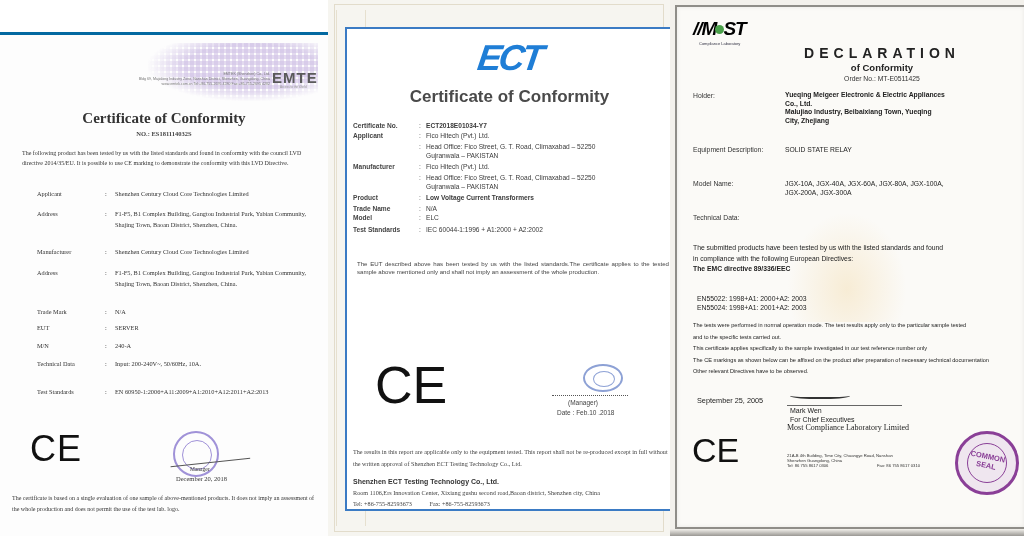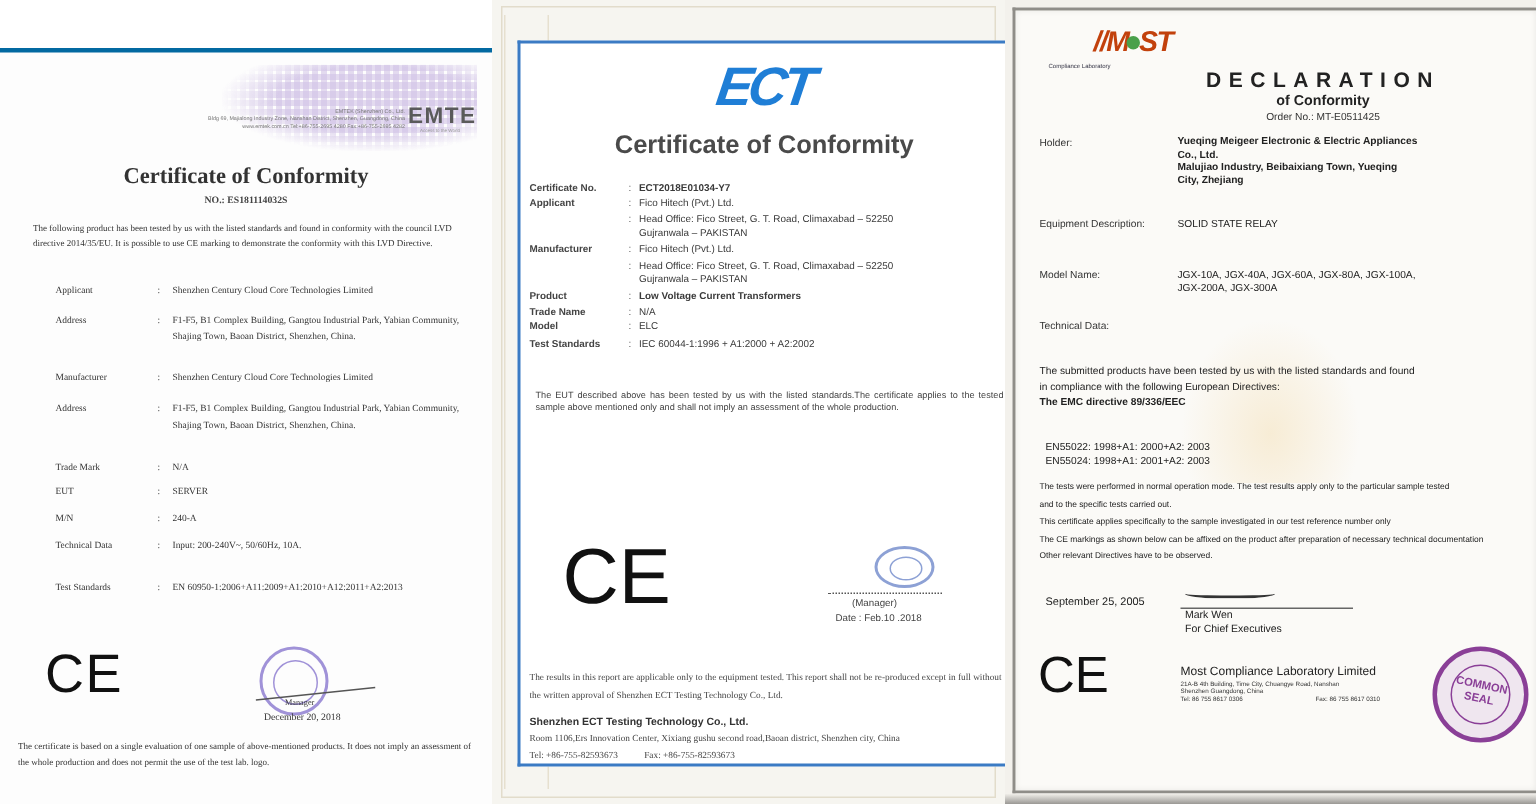--- a/index.html
+++ b/index.html
@@ -70,42 +70,42 @@
   #p2 .company { position: absolute; left: 6px; top: 449px; font-family: "Liberation Sans", sans-serif; font-size: 7px; font-weight: bold; color: #333; }
   #p2 .addr { position: absolute; left: 6px; top: 460px; font-size: 6.2px; color: #444; }
   #p2 .tel { position: absolute; left: 6px; top: 471px; font-size: 6.2px; color: #444; }
   #p2 .tel span { margin-right: 16px; }
 
   
   #p3 { left: 670px; width: 354px; background: #f3f1ec; }
   #p3 .frame { position: absolute; left: 5px; top: 5px; width: 349px; height: 524px; background: #fbfaf7;
     border: 2px solid #8f8d88; border-right: none; box-shadow: inset 0 0 4px rgba(0,0,0,.08); }
   #p3 .logo { position: absolute; left: 16px; top: 11px; font-family: "Liberation Sans", sans-serif; font-size: 19px;
-    font-weight: bold; font-style: italic; color: #c2410c; letter-spacing: -1px; margin-left: 36px; }
+    font-weight: bold; font-style: italic; color: #000000; letter-spacing: -1px; }
   #p3 .logo .dot { display: inline-block; width: 9px; height: 9px; border-radius: 50%; background: #4aa04a; margin: 0 -1px; vertical-align: 1px; }
   #p3 .logo-sub { position: absolute; left: 22px; top: 34px; font-family: "Liberation Sans", sans-serif; font-size: 4px; color: #334; }
   #p3 .title { position: absolute; left: 60px; width: 290px; top: 38px; text-align: center; font-family: "Liberation Sans", sans-serif;
     font-size: 14px; font-weight: bold; letter-spacing: 5px; color: #222; }
   #p3 .subtitle { position: absolute; left: 60px; width: 290px; top: 55px; text-align: center; font-family: "Liberation Sans", sans-serif;
     font-size: 9.5px; font-weight: bold; color: #222; }
   #p3 .order { position: absolute; left: 60px; width: 290px; top: 68px; text-align: center; font-family: "Liberation Sans", sans-serif;
     font-size: 6.8px; color: #333; }
   #p3 .lbl { position: absolute; left: 16px; font-family: "Liberation Sans", sans-serif; font-size: 6.8px; color: #333; }
   #p3 .val { position: absolute; left: 108px; font-family: "Liberation Sans", sans-serif; font-size: 6.8px; line-height: 8.6px; color: #222; }
   #p3 .val.bold { font-weight: bold; }
   #p3 .watermark { position: absolute; left: 110px; top: 205px; width: 120px; height: 110px; border-radius: 50% 50% 0 0;
     background: radial-gradient(ellipse at 50% 70%, rgba(240,210,150,.35), transparent 70%); }
   #p3 .para { position: absolute; left: 16px; font-family: "Liberation Sans", sans-serif; color: #222; }
   #p3 .sm { font-size: 5.6px; line-height: 11.6px; white-space: nowrap; }
   #p3 .date { position: absolute; left: 20px; top: 389px; font-family: "Liberation Sans", sans-serif; font-size: 7.3px; color: #222; }
   #p3 .sig { position: absolute; left: 113px; top: 384px; width: 60px; height: 8px; border-bottom: 2px solid #333; border-radius: 0 0 40% 40%; }
   #p3 .sigline { position: absolute; left: 110px; top: 398px; width: 115px; border-top: 1px solid #666; }
   #p3 .signer { position: absolute; left: 113px; top: 399px; font-family: "Liberation Sans", sans-serif; font-size: 7px; line-height: 9px; color: #222; }
   #p3 .ce { position: absolute; left: 15px; top: 424px; font-family: "Liberation Sans", sans-serif; font-size: 34px; color: #111; }
-  #p3 .lab-name { position: absolute; left: 110px; top: 436px; font-family: Liberation Sans, sans-serif; font-size: 8px; color: #222; }
+  #p3 .lab-name { position: absolute; left: 110px; top: 416px; font-family: Liberation Serif, serif; font-size: 8px; color: #222; }
   #p3 .lab-small { position: absolute; left: 110px; font-family: "Liberation Sans", sans-serif; font-size: 4.2px; color: #333; }
   #p3 .seal { position: absolute; left: 278px; top: 424px; width: 64px; height: 64px; border-radius: 50%;
     border: 3px solid #8a3f97; background: rgba(160,90,180,.12); }
   #p3 .seal::before { content: ""; position: absolute; inset: 9px; border-radius: 50%; border: 1.5px solid #8a3f97; }
   #p3 .seal-text { position: absolute; left: 0; width: 58px; top: 18px; text-align: center; font-family: "Liberation Sans", sans-serif;
     font-size: 7.5px; font-weight: bold; line-height: 9px; color: #8a3f97; transform: rotate(12deg); }
   #p3 .bottom-line { position: absolute; left: 0; bottom: 0; width: 354px; height: 7px; background: linear-gradient(#f3f1ec, #9a9894); }
 </style>
 </head>
 <body>

